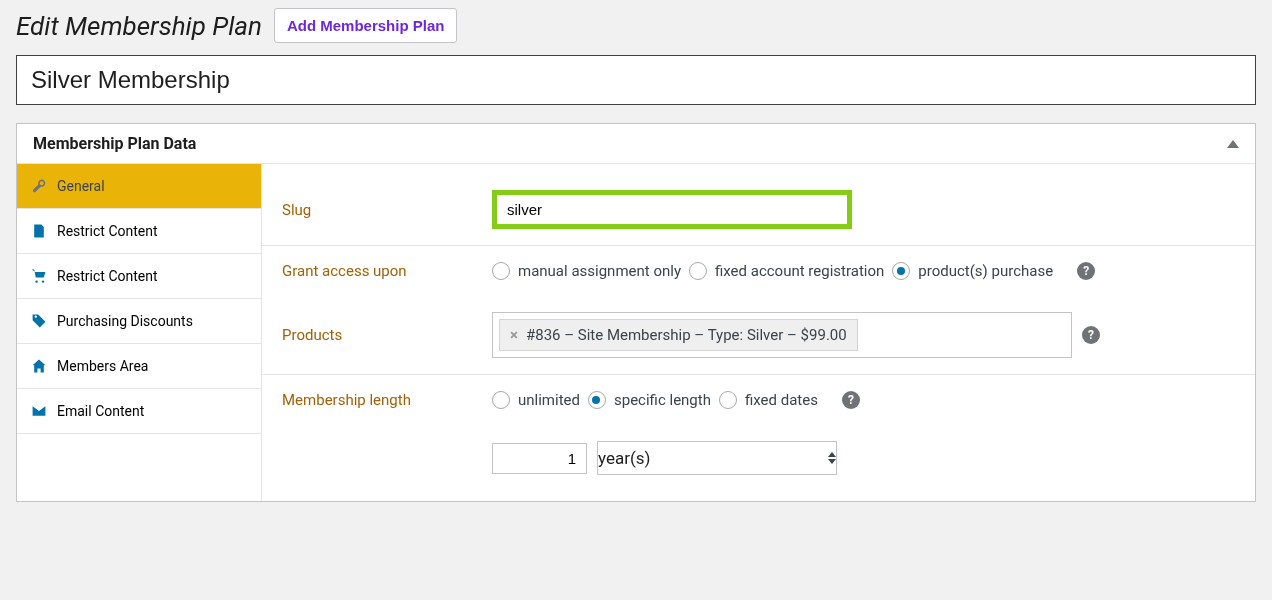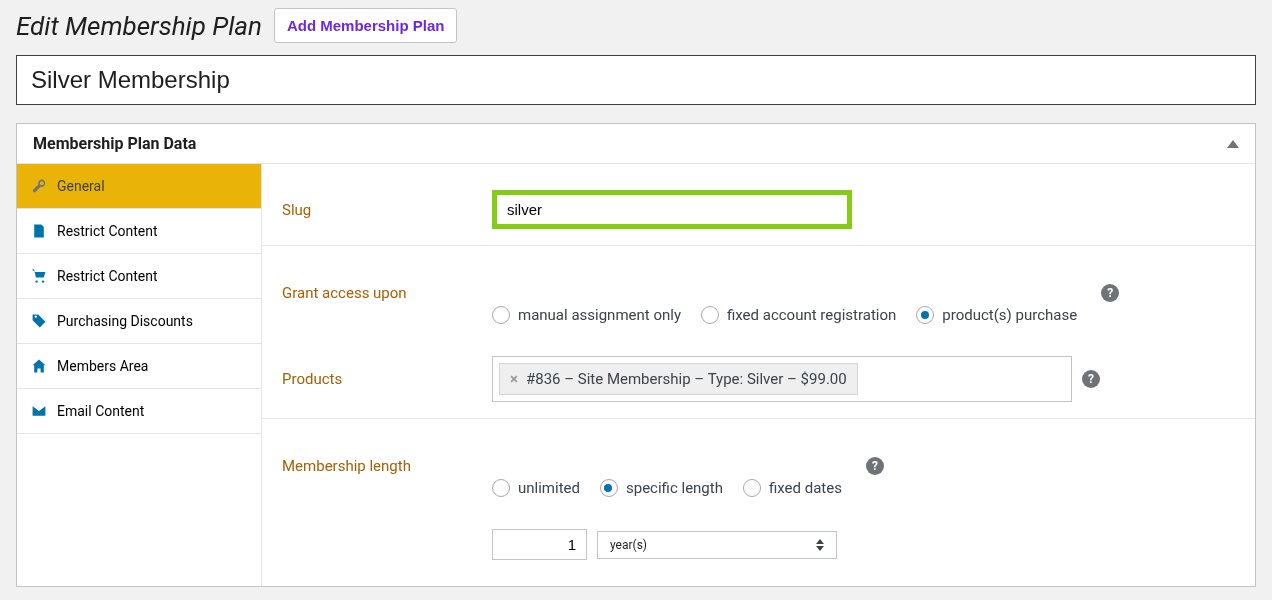--- a/index.html
+++ b/index.html
@@ -131,45 +131,44 @@
 }
 .number-input {
   border: 1px solid #c3c4c7;
   padding: 6px 10px;
   font-size: 15px;
   width: 95px;
   text-align: right;
 }
 .select {
   border: 1px solid #c3c4c7;
-  padding: 6px 12px;
-  font-size: 12px;
+  padding: 6px 0;
+  font-size: 17px;
   width: 240px;
   display: flex;
   justify-content: space-between;
   align-items: center;
   background: #fff;
 }
 .select-carets {
   display: flex;
   flex-direction: column;
   gap: 2px;
 }
 .caret-up, .caret-down {
   width: 0; height: 0;
   border-left: 4px solid transparent;
   border-right: 4px solid transparent;
 }
 .caret-up { border-bottom: 5px solid #3c434a; }
 .caret-down { border-top: 5px solid #3c434a; }
 .radio-group {
   display: flex;
-  gap: 20px;
-  align-items: center;
-  margin-top: 44px;
+  gap: 8px;
+  align-items: center;
 }
 .radio-option {
   display: flex;
   align-items: center;
   gap: 8px;
   cursor: pointer;
   font-size: 15px;
   color: #3c434a;
 }
 .radio {

